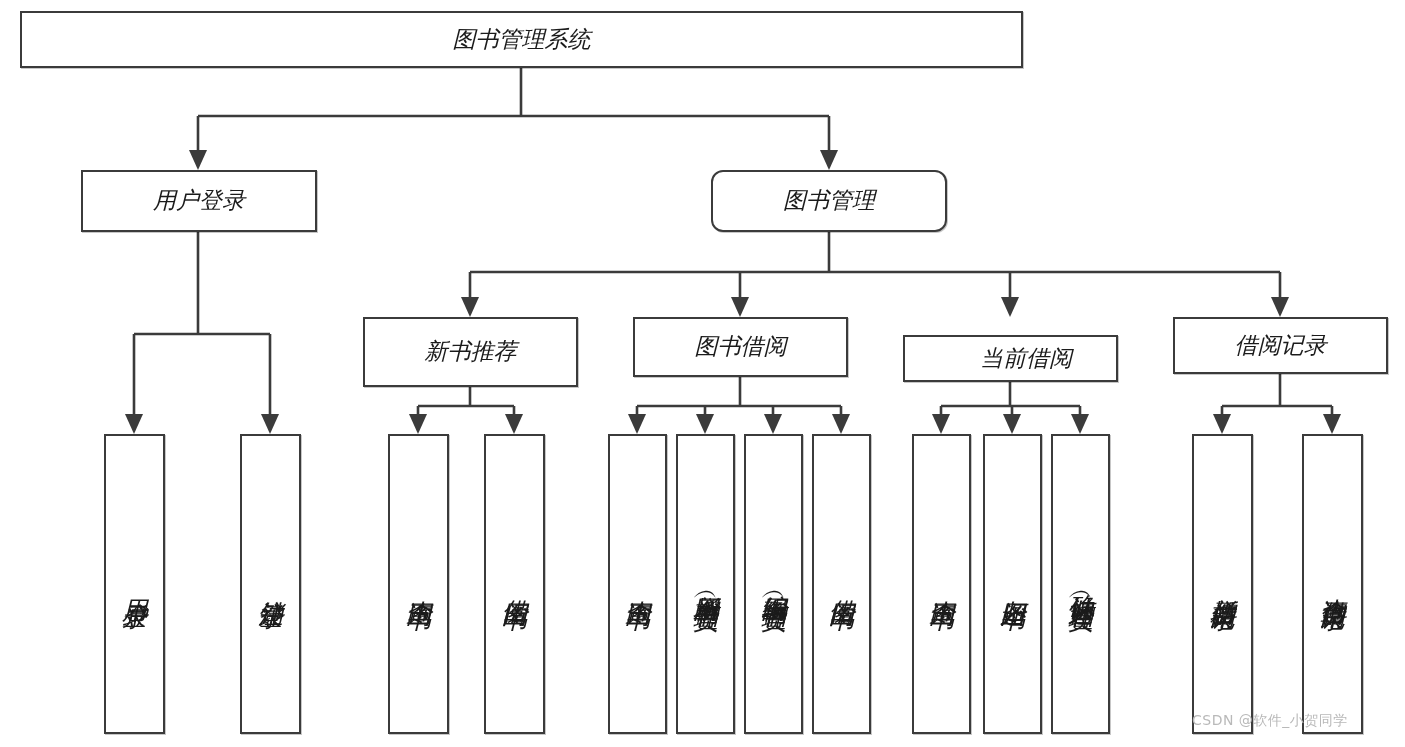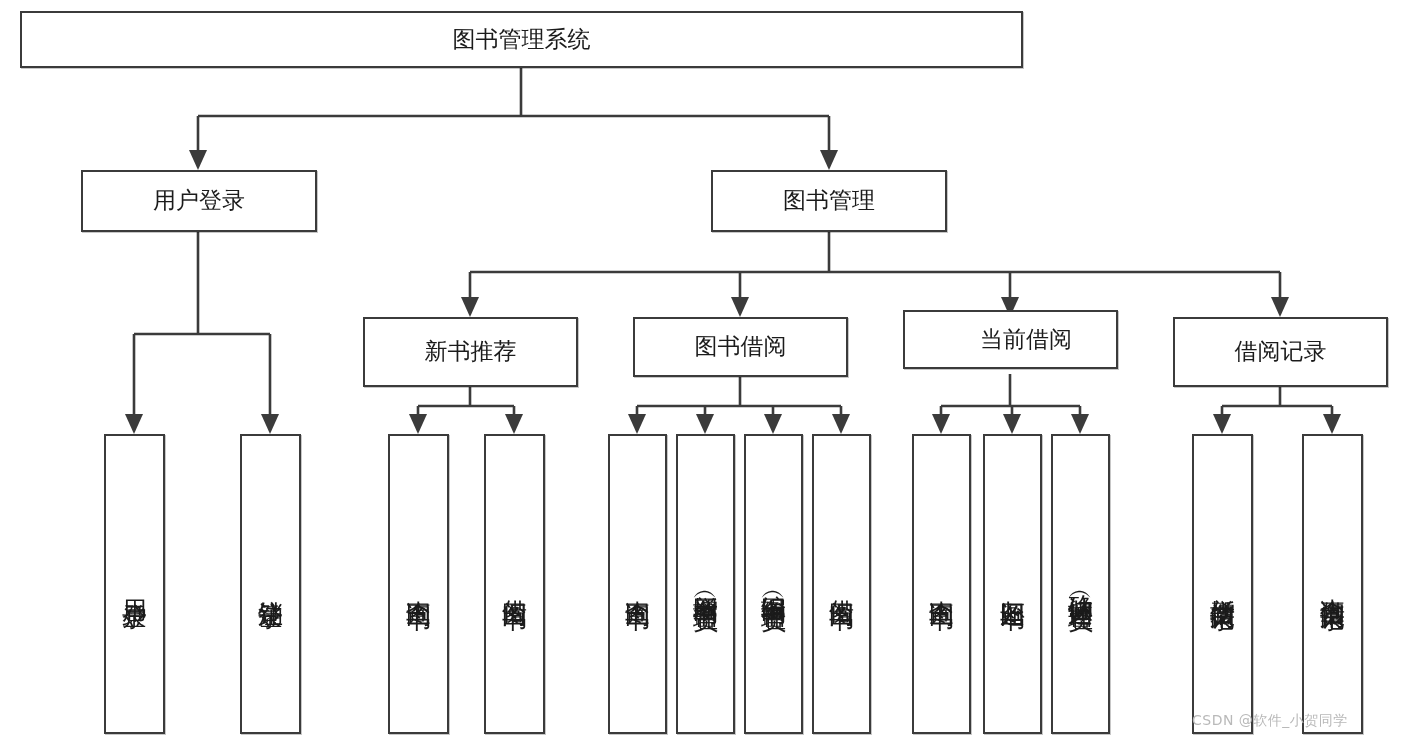--- a/index.html
+++ b/index.html
@@ -34,20 +34,21 @@
     align-items: center;
     justify-content: center;
     color: #1b1b1b;
     box-shadow: 1px 1px 0 rgba(0,0,0,0.22);
   }
   .node .label {
     display: block;
     text-align: center;
     line-height: 1.12;
     white-space: nowrap;
+    font-style: italic;
   }
   .node.horiz .label {
     font-size: 23px;
   }
   .node.vert {
     align-items: flex-start;
     padding-top: 0;
   }
   .node.vert .label {
     writing-mode: vertical-rl;
@@ -125,33 +126,33 @@
       <line x1="1332" y1="406" x2="1332" y2="415" stroke="#3b3b3b" stroke-width="2.6"></line>
       <polygon points="1323,414 1341,414 1332,434" fill="#3b3b3b"></polygon>
     </svg>
   <div id="nodes-layer">
       <div class="node horiz" style="left: 20px; top: 11px; width: 1003px; height: 57px;">
         <span class="label">图书管理系统</span>
       </div>
       <div class="node horiz" style="left: 81px; top: 170px; width: 236px; height: 62px;">
         <span class="label">用户登录</span>
       </div>
-      <div class="node horiz" style="left: 711px; top: 170px; width: 236px; height: 62px;">
+      <div class="node horiz" style="left: 711px; top: 170px; width: 236px; height: 62px; border-radius: 12px;">
         <span class="label">图书管理</span>
       </div>
       <div class="node horiz" style="left: 363px; top: 317px; width: 215px; height: 70px;">
         <span class="label">新书推荐</span>
       </div>
       <div class="node horiz" style="left: 633px; top: 317px; width: 215px; height: 60px;">
         <span class="label">图书借阅</span>
       </div>
-      <div class="node horiz" style="left: 903px; top: 310px; width: 215px; height: 59px; padding-left: 31px;">
+      <div class="node horiz" style="left: 903px; top: 335px; width: 215px; height: 47px; padding-left: 31px;">
         <span class="label">当前借阅</span>
       </div>
-      <div class="node horiz" style="left: 1173px; top: 317px; width: 215px; height: 70px;">
+      <div class="node horiz" style="left: 1173px; top: 317px; width: 215px; height: 57px;">
         <span class="label">借阅记录</span>
       </div>
       <div class="node vert" style="left: 104px; top: 434px; width: 61px; height: 300px;">
         <span class="label">用户登录</span>
       </div>
       <div class="node vert" style="left: 240px; top: 434px; width: 61px; height: 300px;">
         <span class="label">注销登录</span>
       </div>
       <div class="node vert" style="left: 388px; top: 434px; width: 61px; height: 300px;">
         <span class="label">查询图书</span>

